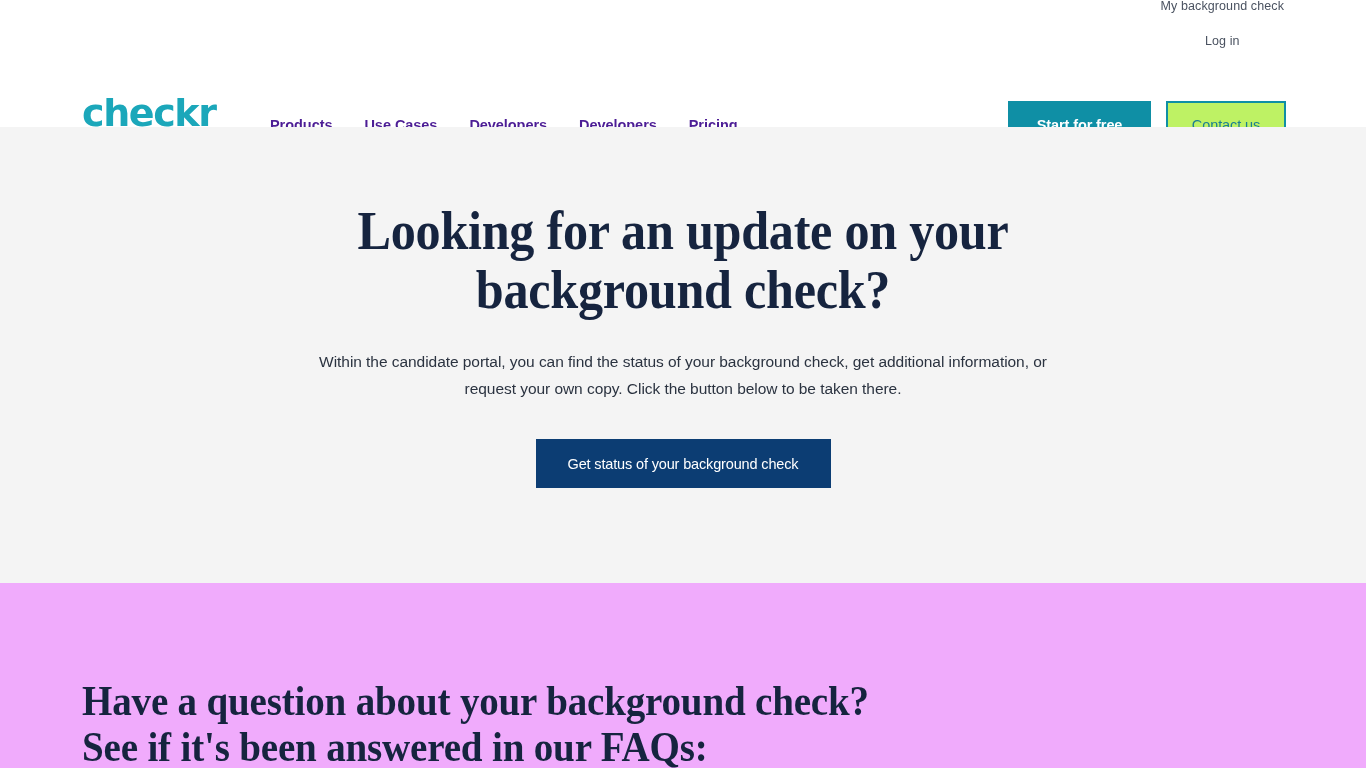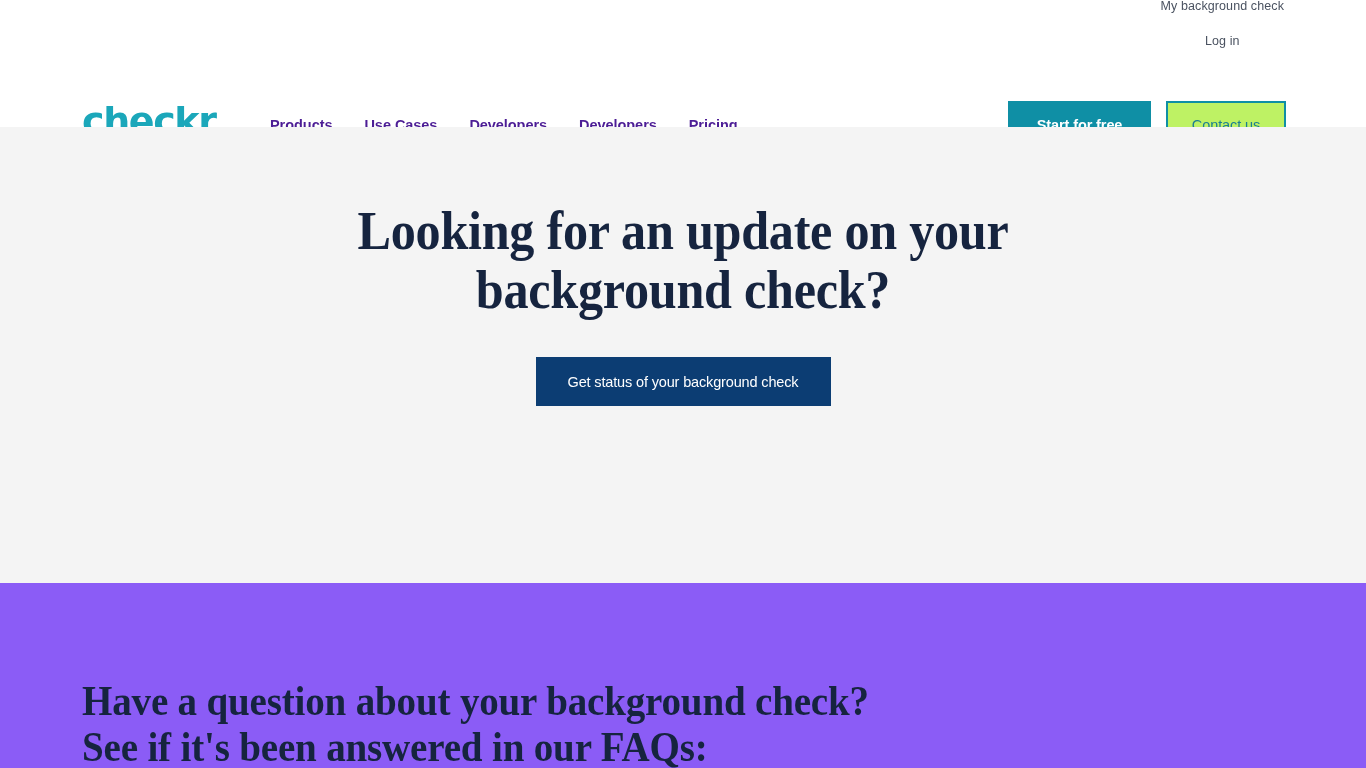--- a/index.html
+++ b/index.html
@@ -57,21 +57,20 @@
     left: 82px;
     top: 50px;
     font-size: 38px;
     font-weight: 700;
     color: #1BA7BA;
     letter-spacing: -1.4px;
     line-height: 1;
     font-family: "DejaVu Sans", sans-serif;
     cursor: pointer;
     user-select: none;
-    margin-top: 8px;
   }
 
   .main-nav {
     position: absolute;
     left: 270px;
     top: 72px;
     display: flex;
     gap: 0;
   }
   .nav-link {
@@ -182,21 +181,21 @@
     letter-spacing: -0.15px;
     cursor: pointer;
     font-family: "Liberation Sans", sans-serif;
   }
 
   
   .faq-section {
     position: relative;
     width: 1366px;
     height: 185px;
-    background: #8b5cf6;
+    background: #f0abfc;
     overflow: hidden;
     padding-left: 40px;
   }
   .faq-heading {
     position: absolute;
     left: 82px;
     top: 95px;
     margin: 0;
     font-family: "Liberation Serif", serif;
     font-weight: 700;
@@ -237,20 +236,21 @@
       <a class="btn-contact" href="#">Contact us</a>
     </div>
 
   </div>
 </header>
 
 <section class="hero">
 
   <h1 class="hero-title">Looking for an update on your background check?</h1>
 
+  <p class="hero-sub">Within the candidate portal, you can find the status of your background check, get additional information, or request your own copy. Click the button below to be taken there.</p>
 
   <div class="hero-cta-wrap">
     <a class="btn-status" href="#">Get status of your background check</a>
   </div>
 
 </section>
 
 <section class="faq-section">
   <h2 class="faq-heading">
     <span>Have a question about your background check?</span>

